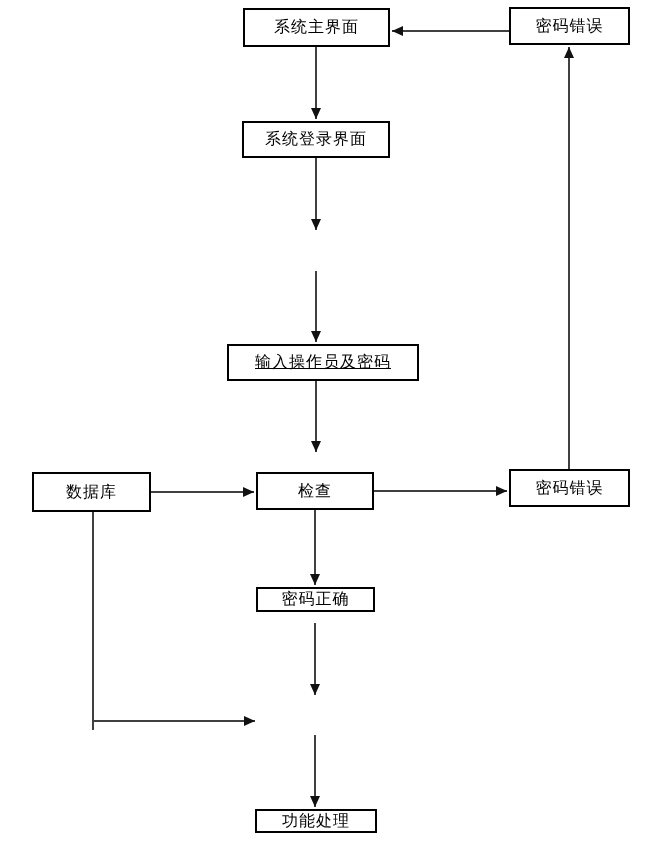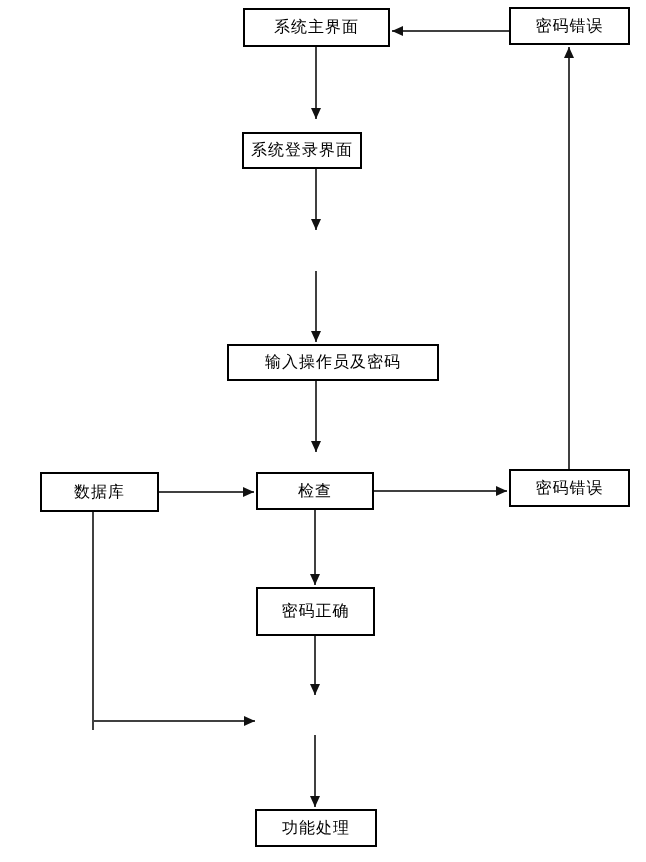--- a/index.html
+++ b/index.html
@@ -72,29 +72,29 @@
     <line x1="509" y1="31" x2="392" y2="31" stroke-width="2" marker-end="url(#arrow)" stroke="#404040"></line>
 
     <line x1="93" y1="512" x2="93" y2="730" stroke-width="2" stroke="#404040"></line>
     <line x1="93" y1="721" x2="255" y2="721" stroke-width="2" marker-end="url(#arrow)" stroke="#404040"></line>
   </svg>
 
   <div class="node" style="left:243px; top:8px;  width:147px; height:39px;">系统主界面</div>
 
   <div class="node" style="left:509px; top:7px;  width:121px; height:38px;">密码错误</div>
 
-  <div class="node" style="left:242px; top:132px; width:120px; height:37px;">系统登录界面</div>
+  <div class="node" style="left:242px; top:121px; width:148px; height:37px;">系统登录界面</div>
 
 
-  <div class="node" style="left:227px; top:344px; width:212px; height:37px;">输入操作员及密码</div>
+  <div class="node" style="left:227px; top:344px; width:192px; height:37px;text-decoration:underline;">输入操作员及密码</div>
 
-  <div class="node" style="left:32px;  top:472px; width:119px; height:40px;margin-left:8px;">数据库</div>
+  <div class="node" style="left:32px;  top:472px; width:119px; height:40px;">数据库</div>
 
   <div class="node" style="left:509px; top:469px; width:121px; height:38px;">密码错误</div>
 
   <div class="node" style="left:256px; top:472px; width:118px; height:38px;">检查</div>
 
-  <div class="node" style="left:256px; top:587px; width:119px; height:49px;">密码正确</div>
+  <div class="node" style="left:256px; top:587px; width:119px; height:25px;">密码正确</div>
 
 
-  <div class="node" style="left:255px; top:809px; width:122px; height:38px;">功能处理</div>
+  <div class="node" style="left:255px; top:809px; width:122px; height:24px;">功能处理</div>
 
 </div>
 
 </body></html>

